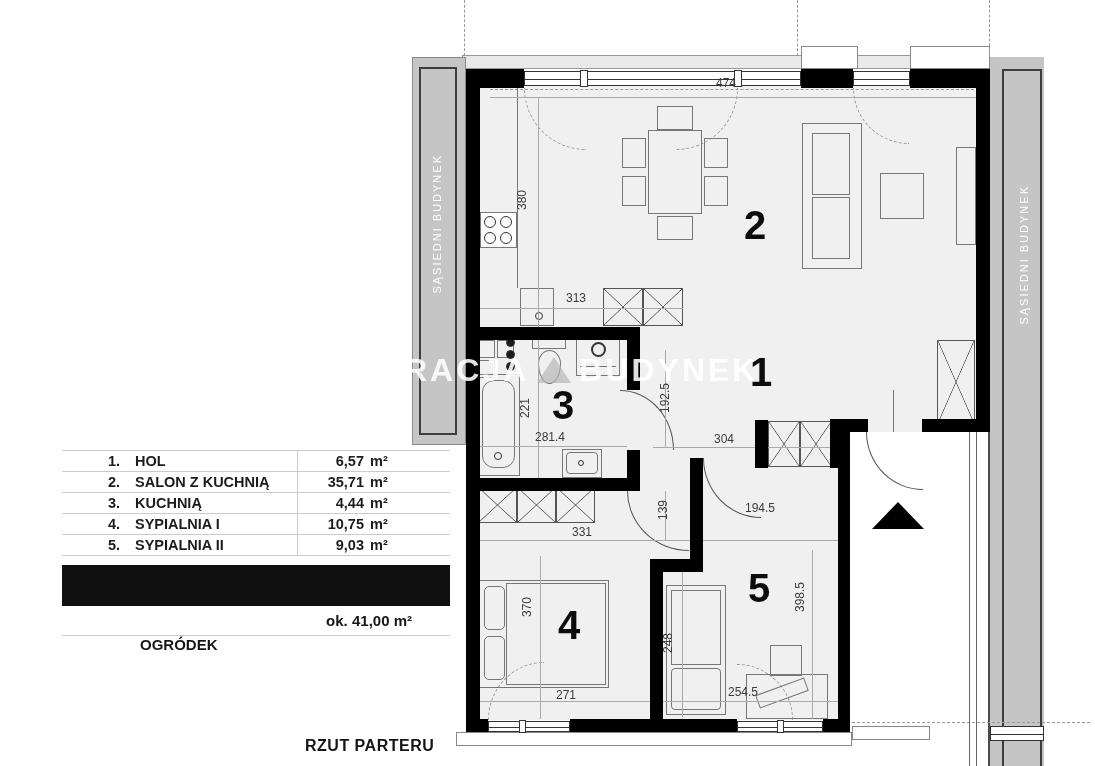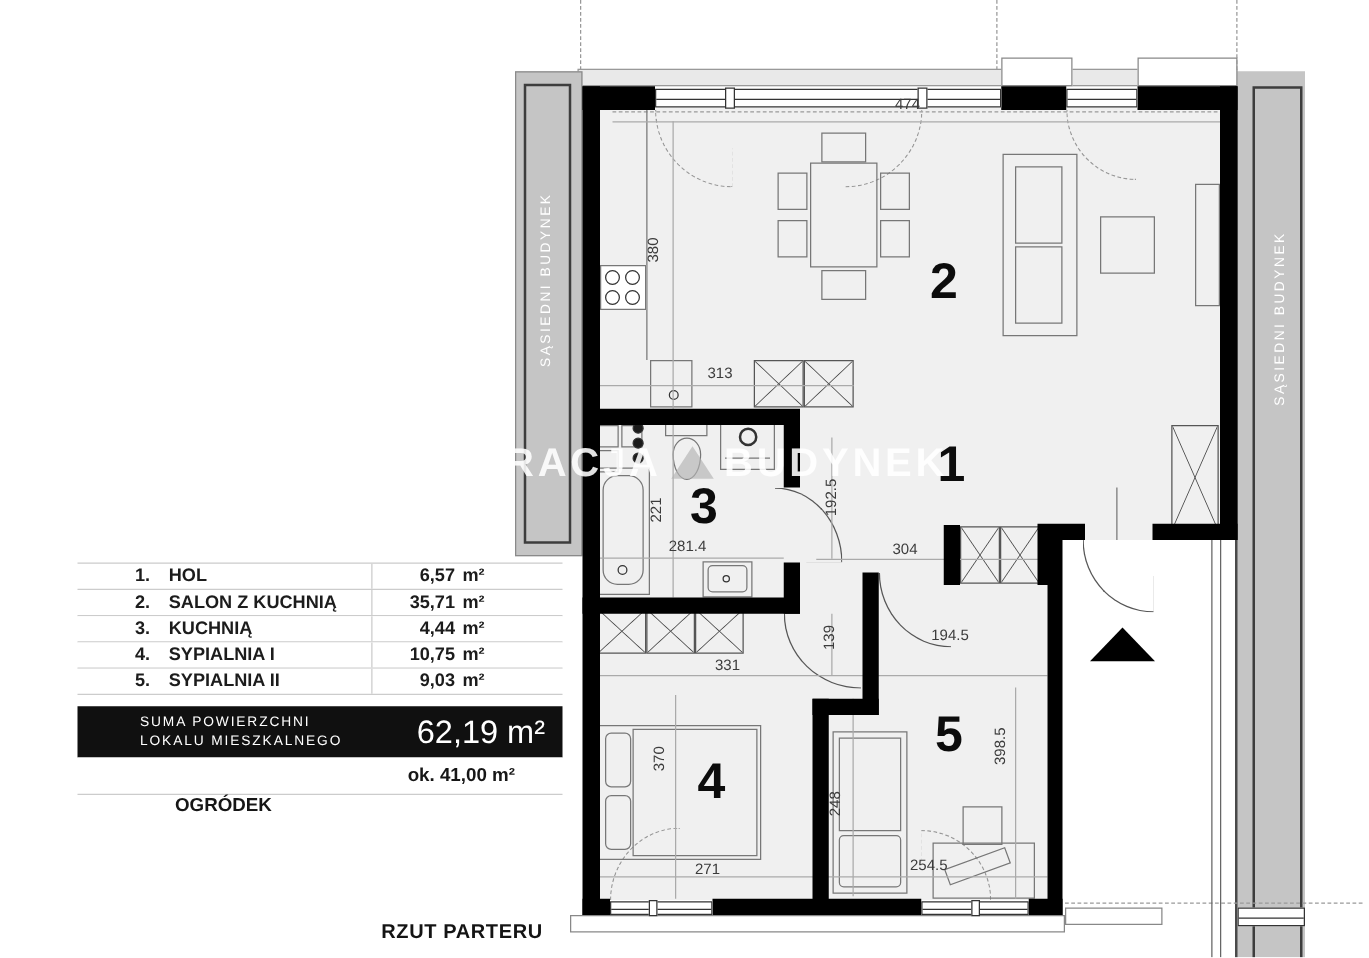--- a/index.html
+++ b/index.html
@@ -280,25 +280,20 @@
       <div class="lleft">
           <span class="lno">5.</span>
           <span class="lname">SYPIALNIA II</span>
         </div>
       <div class="lright">
           <span class="lval">9,03</span>
           <span class="lunit">m²</span>
         </div>
     </div>
     <div class="lblack">
-      <div class="lbl">
-        <div>SUMA POWIERZCHNI</div>
-        <div>LOKALU MIESZKALNEGO</div>
-      </div>
-      <div class="tot">62,19 m²</div>
     </div>
     <div class="lgarden">
       <span class="glabel">OGRÓDEK</span>
       <span class="gval">ok. 41,00 m²</span>
     </div>
   </div>
 
   <div class="title">RZUT PARTERU</div>
 
 </div>

